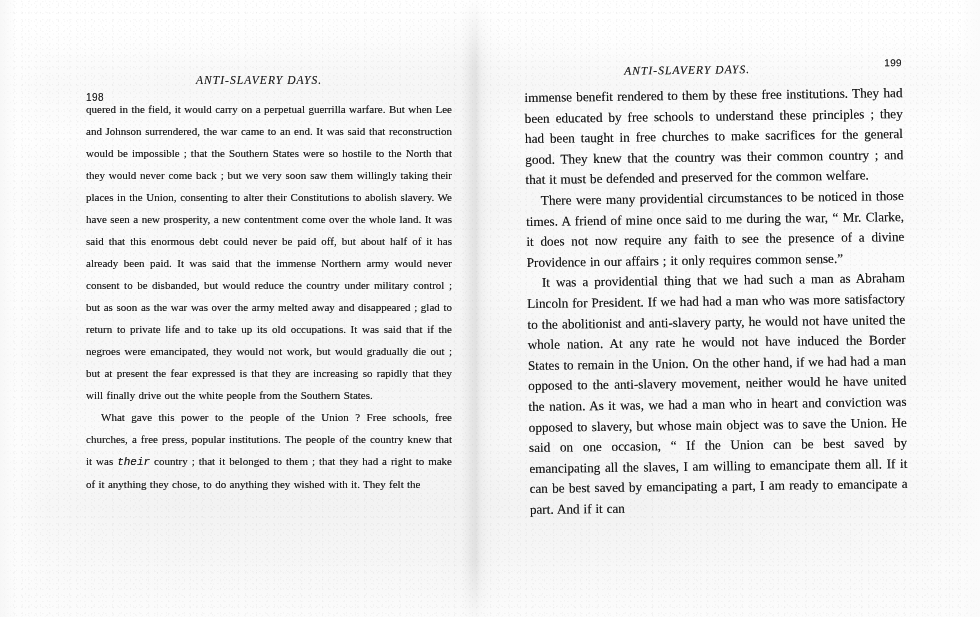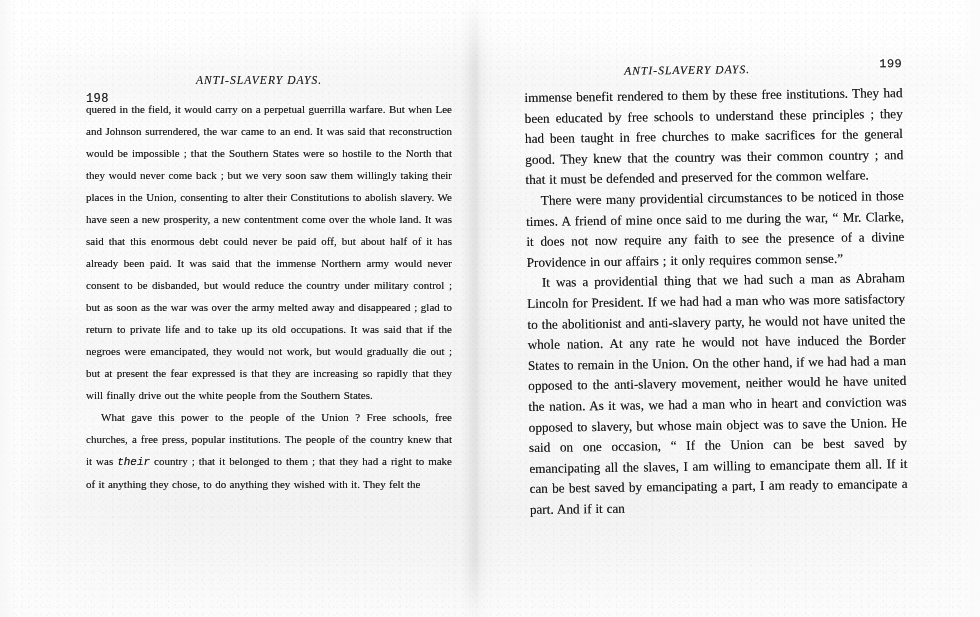--- a/index.html
+++ b/index.html
@@ -116,23 +116,23 @@
     font-size: 11.5px;
     font-style: italic;
     letter-spacing: 1.05px;
     color: #1f1f1f;
     white-space: nowrap;
   }
   .rh-title { position: absolute; font-weight: 400; }
   .rh-folio {
     position: absolute;
     font-style: normal;
-    font-size: 12px;
+    font-size: 10px;
     letter-spacing: 0.4px;
-    font-family: Liberation Mono, monospace;
+    font-family: Liberation Sans, sans-serif;
   }
   .page-left  .rh-folio { left: 0;  top: 20px; }
   .page-left  .rh-title { left: 110px; top: 2px; }
   .page-right .rh-title { left: 100px; top: 4px; }
   .page-right .rh-folio { right: 0; top: 0px; }
 
   .body-text {
     font-size: 11px;
     line-height: 22px;
     text-align: justify;

